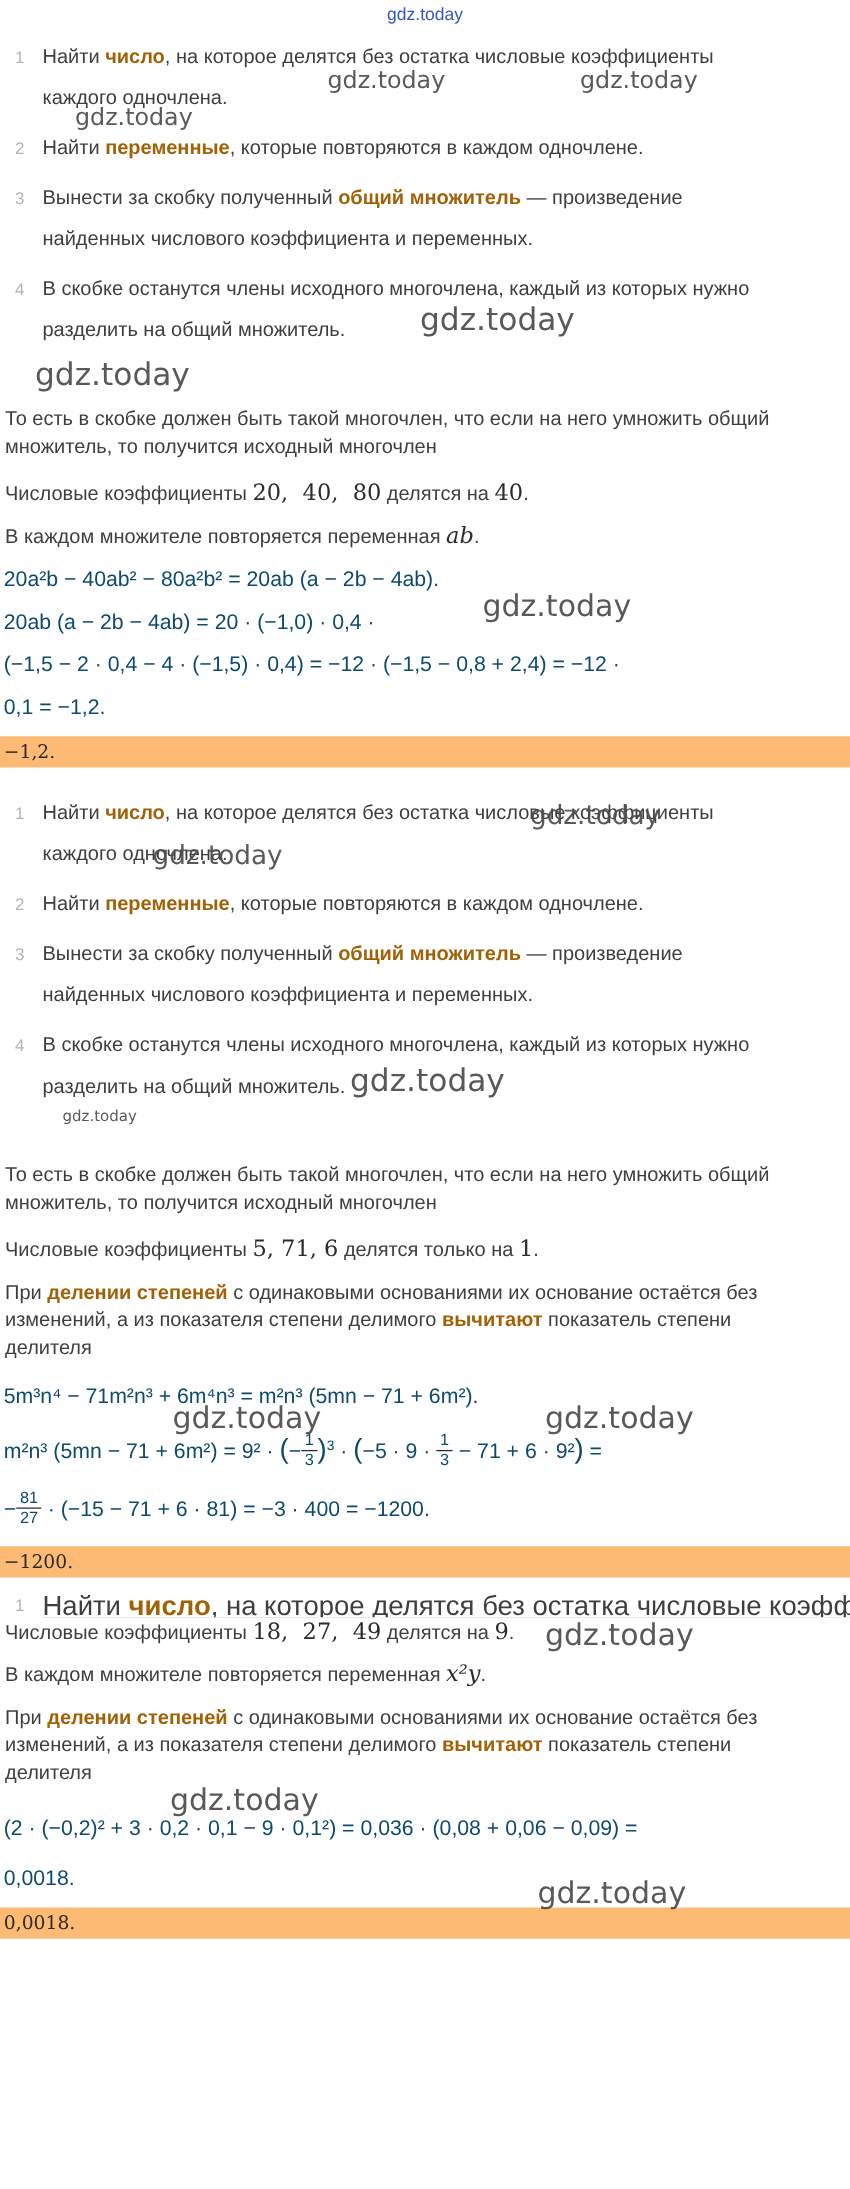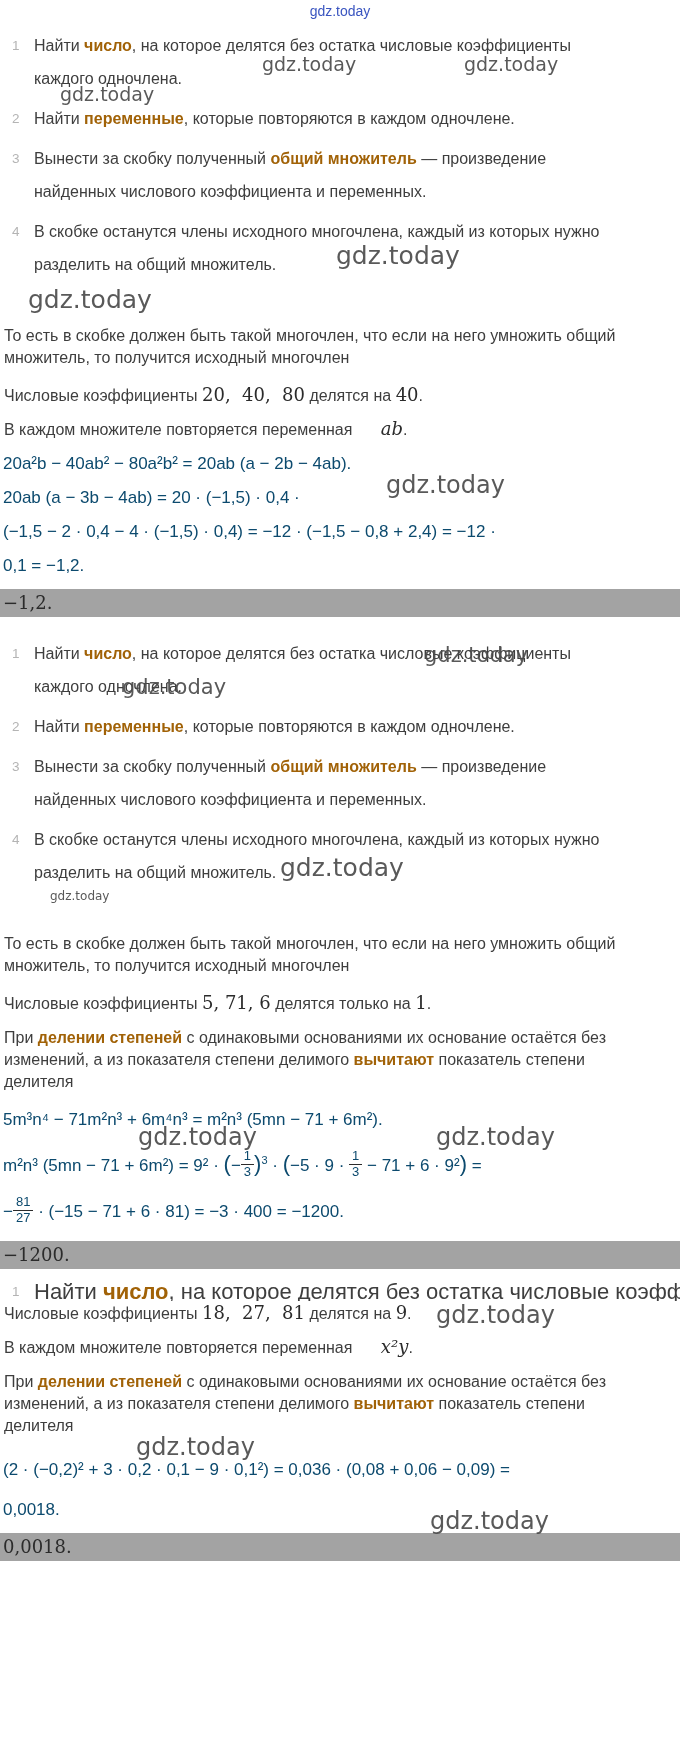--- a/index.html
+++ b/index.html
@@ -8,24 +8,24 @@
   .toplink{text-align:center;padding:3px 0 4px;font-size:14px;}
   .toplink a{color:#3a55c0;text-decoration:none;}
   section{position:relative;}
   .steps{padding-top:6px;margin-bottom:44px;}
   .step{display:flex;margin-bottom:7px;}
   .step .num{flex:0 0 22px;padding-left:12px;color:#b4b4b4;font-size:13.5px;line-height:33px;}
   .step .txt{flex:1;font-size:16px;line-height:33px;padding-right:55px;}
   .note{font-size:16px;line-height:22px;padding:0 60px 0 4px;margin:0 0 10px;}
   .mixed{font-size:16px;line-height:31px;padding-left:4px;margin:0 0 2px;}
   .mth{font-family:"DejaVu Serif","Liberation Serif",serif;font-size:18px;white-space:pre-wrap;color:#2b2b2b;}
-  .var{font-style:italic;margin-left:24px;}
+  .var{font-style:italic;}
   .math{font-family:Liberation Sans, sans-serif;font-size:17px;line-height:34px;padding-left:3px;color:#0c4a6e;white-space:pre-wrap;}
   .tall{line-height:46px;}
-  .answer{background:#a3a3a3;font-family:"DejaVu Serif","Liberation Serif",serif;font-size:18px;color:#2b2b2b;padding:3px 6px 4px 3px;margin:6px 0 14px;}
+  .answer{background:#fdba74;font-family:"DejaVu Serif","Liberation Serif",serif;font-size:15px;color:#2b2b2b;padding:3px 6px 4px 3px;margin:6px 0 14px;}
   .wm{position:absolute;font-family:"DejaVu Sans",sans-serif;color:#4c4c4c;opacity:.92;white-space:nowrap;z-index:2;}
   .frac{display:inline-block;vertical-align:middle;text-align:center;font-size:13px;line-height:1.15;transform:translateY(-2px);}
   .frac .fn,.frac .fd{display:block;padding:0 3px;}
   .frac .fd{border-top:1.4px solid #2b2b2b;}
   .bigp{font-size:22px;}
   sup{font-size:11px;}
   .cutline{display:flex;height:18px;overflow:hidden;margin:0 0 -4px;}
   .cutline .num{flex:0 0 22px;padding-left:12px;color:#b4b4b4;font-size:13.5px;line-height:18px;}
   .cutline .txt{flex:1;font-size:22px;line-height:18px;white-space:nowrap;overflow:hidden;text-decoration:underline;}
   b{color:#a16207;}
@@ -66,21 +66,21 @@
       </div>
     </div>
 
     <p class="note">То есть в скобке должен быть такой многочлен, что если на него умножить общий множитель, то получится исходный многочлен</p>
 
     <p class="mixed"><span>Числовые коэффициенты </span><span class="mth">20,  40,  80</span><span> делятся на </span><span class="mth">40</span><span>.</span></p>
 
     <p class="mixed"><span>В каждом множителе повторяется переменная </span><span class="mth var">ab</span><span>.</span></p>
 
     <div class="math">20a²b − 40ab² − 80a²b² = 20ab (a − 2b − 4ab).</div>
-    <div class="math">20ab (a − 3b − 4ab) = 20 · (−1,5) · 0,4 ·</div>
+    <div class="math">20ab (a − 2b − 4ab) = 20 · (−1,0) · 0,4 ·</div>
     <div class="math">(−1,5 − 2 · 0,4 − 4 · (−1,5) · 0,4) = −12 · (−1,5 − 0,8 + 2,4) = −12 ·</div>
     <div class="math">0,1 = −1,2.</div>
 
     <div class="answer">−1,2.</div>
   </section>
 
   <section>
     <span class="wm" style="left:424px;top:12px;font-size:21px;">gdz.today</span>
     <span class="wm" style="left:122px;top:44px;font-size:21px;">gdz.today</span>
     <span class="wm" style="left:280px;top:222px;font-size:25px;">gdz.today</span>
@@ -126,21 +126,21 @@
   <section>
     <span class="wm" style="left:436px;top:18px;font-size:24px;">gdz.today</span>
     <span class="wm" style="left:136px;top:150px;font-size:24px;">gdz.today</span>
     <span class="wm" style="left:430px;top:224px;font-size:24px;">gdz.today</span>
 
     <div class="cutline">
       <span class="num">1</span>
       <span class="txt"><span>Найти </span><b>число</b><span>, на которое делятся без остатка числовые коэффициенты</span></span>
     </div>
 
-    <p class="mixed"><span>Числовые коэффициенты </span><span class="mth">18,  27,  81</span><span> делятся на </span><span class="mth">9</span><span>.</span></p>
+    <p class="mixed"><span>Числовые коэффициенты </span><span class="mth">18,  27,  49</span><span> делятся на </span><span class="mth">9</span><span>.</span></p>
 
     <p class="mixed"><span>В каждом множителе повторяется переменная </span><span class="mth var">x²y</span><span>.</span></p>
 
     <p class="note" style="margin:8px 0 10px;"><span>При </span><b>делении степеней</b><span> с одинаковыми основаниями их основание остаётся без изменений, а из показателя степени делимого </span><b>вычитают</b><span> показатель степени делителя</span></p>
 
     <div class="math tall">(2 · (−0,2)² + 3 · 0,2 · 0,1 − 9 · 0,1²) = 0,036 · (0,08 + 0,06 − 0,09) =</div>
     <div class="math">0,0018.</div>
 
     <div class="answer">0,0018.</div>
   </section>

